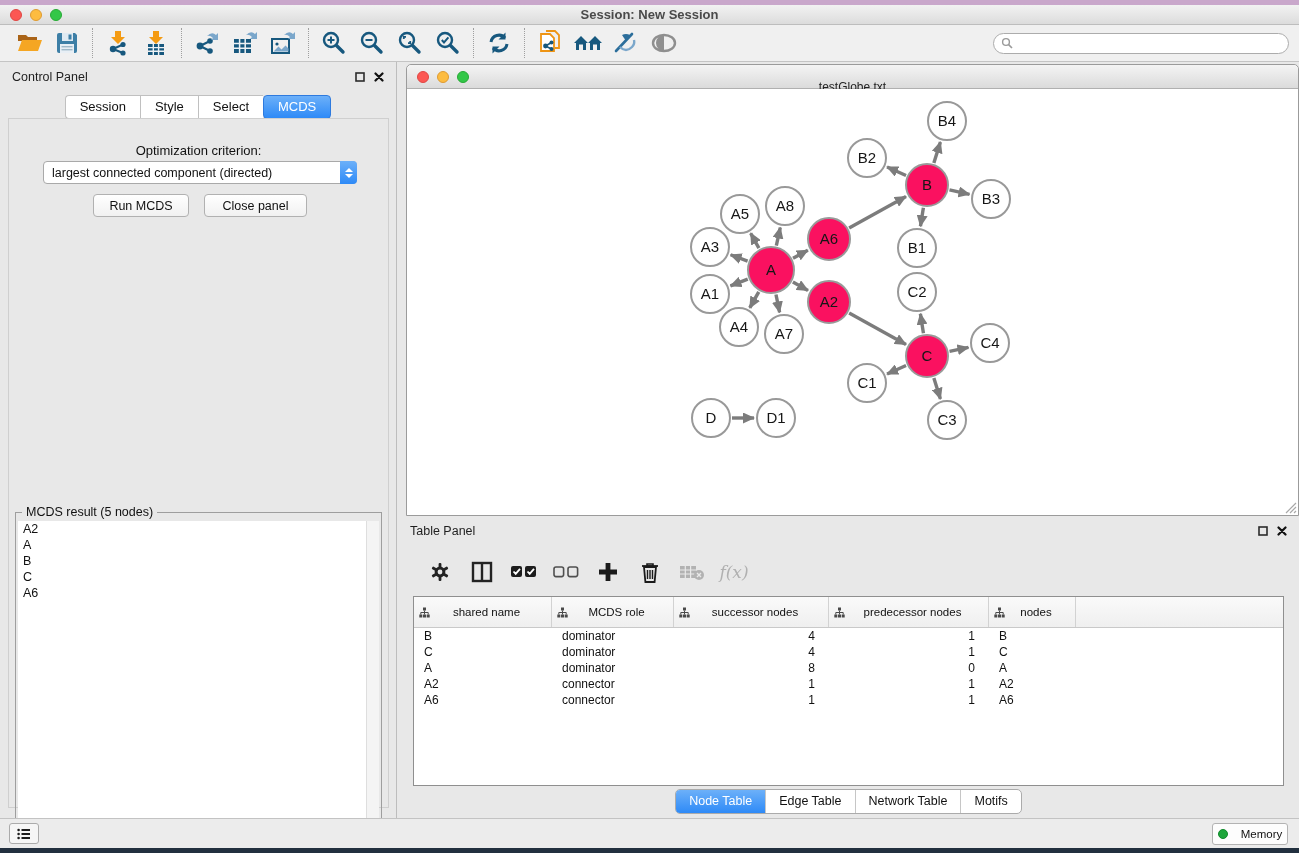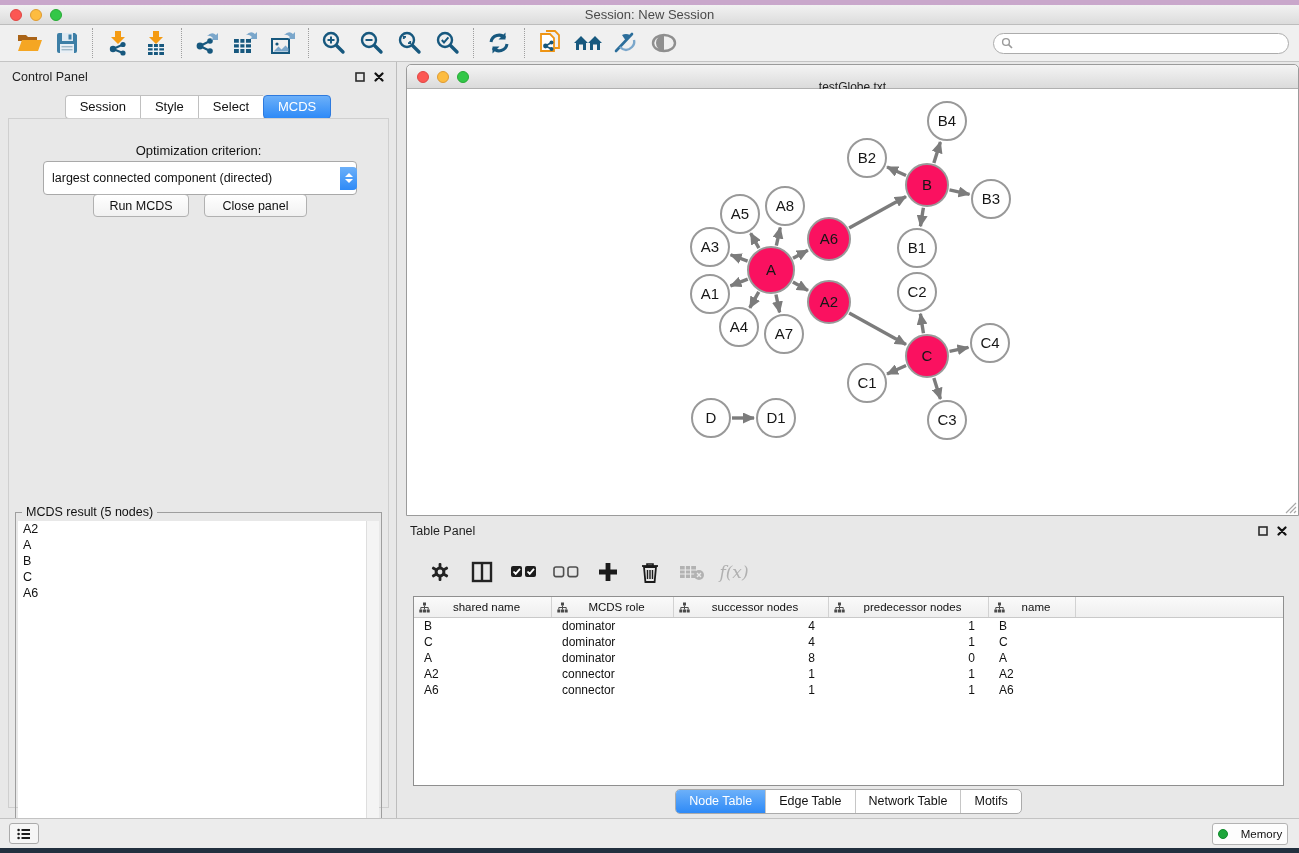--- a/index.html
+++ b/index.html
@@ -5,21 +5,21 @@
   * { margin:0; padding:0; box-sizing:border-box; }
   html,body { width:1299px; height:853px; }
   body { font-family:"Liberation Sans", sans-serif; background:#e8e8e8; position:relative; overflow:hidden; }
 
   .abs { position:absolute; }
 
   
   #top-strip { left:0; top:0; width:1299px; height:5px; background:#c9a7cb; }
   #main-titlebar { left:0; top:5px; width:1299px; height:20px;
     background:linear-gradient(#f2f2f2,#dcdcdc); border-bottom:1px solid #bdbdbd;
-    display:flex; align-items:center; }
+    display:flex; align-items:center;font-weight:bold; }
   .traffic { display:flex; gap:8px; margin-left:10px; }
   .tl { width:12px; height:12px; border-radius:50%; }
   .tl.red   { background:#fc5753; border:1px solid #df4744; }
   .tl.yellow{ background:#fdbc40; border:1px solid #de9b32; }
   .tl.green { background:#33c748; border:1px solid #27aa35; }
   #main-title { position:absolute; left:0; right:0; text-align:center; font-size:13px; color:#4a4a4a; }
 
   
   #toolbar { left:0; top:25px; width:1299px; height:37px; background:#f0f0f0;
     border-bottom:1px solid #c4c4c4; display:flex; align-items:center; padding:0 10px; }
@@ -39,21 +39,21 @@
   #cp-tabs { position:absolute; left:0; top:33px; width:100%; display:flex; justify-content:center; }
   .cp-tab { font-size:13px; padding:3px 14px 4px; background:#fff; border:1px solid #c0c0c0;
     border-right:none; color:#111; }
   .cp-tab:first-child { border-radius:4px 0 0 4px; }
   .cp-tab:last-child  { border-right:1px solid #c0c0c0; border-radius:0 4px 4px 0; }
   .cp-tab.selected { background:linear-gradient(#6cb0f9,#2e8af7); color:#fff; border-color:#2e7ade;
     border-radius:4px; }
   #cp-body { position:absolute; left:8px; top:56px; width:381px; height:690px;
     border:1px solid #cfcfcf; background:#e8e8e8; }
   #opt-label { position:absolute; top:24px; width:100%; text-align:center; font-size:13px; color:#111; }
-  #criterion-select { position:absolute; left:34px; top:42px; width:314px; height:34px;
+  #criterion-select { position:absolute; left:34px; top:42px; width:314px; height:23px;
     background:#fff; border:1px solid #a9a9a9; border-radius:4px; display:flex; align-items:center; }
   #criterion-select .sel-text { flex:1; font-size:12.5px; padding-left:8px; color:#111;
     white-space:nowrap; overflow:hidden; }
   #criterion-select .stepper { width:17px; height:23px; margin-right:-1px;
     background:linear-gradient(#6cb0f9,#2e8af7); border-radius:0 4px 4px 0;
     display:flex; flex-direction:column; align-items:center; justify-content:center; gap:2px; }
   .stepper .tri-up   { width:0; height:0; border-left:4px solid transparent; border-right:4px solid transparent; border-bottom:4px solid #fff; }
   .stepper .tri-down { width:0; height:0; border-left:4px solid transparent; border-right:4px solid transparent; border-top:4px solid #fff; }
   .cp-btn { position:absolute; top:75px; height:23px; background:linear-gradient(#ffffff,#f1f1f1);
     border:1px solid #b1b1b1; border-radius:4px; font-size:12.5px; color:#111;
@@ -80,21 +80,21 @@
   #graph-svg text { font-family:"Liberation Sans", sans-serif; font-size:15px; fill:#161616; }
   #net-grip { position:absolute; right:1px; bottom:1px; width:13px; height:13px; }
 
   
   #table-panel { left:398px; top:516px; width:901px; height:302px; background:#e8e8e8; }
   #tp-toolbar { position:absolute; left:15px; top:36px; width:871px; height:40px;
     display:flex; align-items:center; gap:8px; padding-left:10px; }
   .tp-btn { width:34px; height:30px; display:flex; align-items:center; justify-content:center; }
   #node-table { position:absolute; left:15px; top:80px; width:871px; height:190px; background:#fff;
     border:1px solid #8f8f8f; overflow:hidden; }
-  .tbl-header { display:flex; height:21px; background:linear-gradient(#fafafa,#efefef);
+  .tbl-header { display:flex; height:31px; background:linear-gradient(#fafafa,#efefef);
     border-bottom:1px solid #c9c9c9; }
   .tbl-hcell { display:flex; align-items:center; border-right:1px solid #d2d2d2;
     font-size:11.5px; color:#111; padding-left:5px; }
   .tbl-hcell .hdr-label { flex:1; text-align:center; padding-right:8px; }
   .tbl-row { display:flex; height:16px; align-items:center; }
   .tbl-cell { font-size:12px; color:#111; overflow:hidden; white-space:nowrap; }
   .tbl-cell.left { text-align:left; padding-left:10px; }
   .tbl-cell.right { text-align:right; padding-right:14px; }
 
   #bottom-tabs { position:absolute; left:0; right:0; top:273px; display:flex; justify-content:center; }
@@ -569,21 +569,21 @@
           <span class="hdr-label">predecessor nodes</span>
         </div>
         <div class="tbl-hcell" style="width: 87px;">
           <svg width="11" height="11" viewBox="0 0 11 11">
             <rect x="4" y="0.5" width="3" height="3" fill="#4a4a4a"></rect>
             <path d="M5.5 3.5 v2 M1.8 5.5 h7.4 M1.8 5.5 v2 M9.2 5.5 v2 M5.5 5.5 v2" stroke="#4a4a4a" stroke-width="1"></path>
             <rect x="0.3" y="7.5" width="3" height="3" fill="#4a4a4a"></rect>
             <rect x="4" y="7.5" width="3" height="3" fill="#4a4a4a"></rect>
             <rect x="7.7" y="7.5" width="3" height="3" fill="#4a4a4a"></rect>
           </svg>
-          <span class="hdr-label">name</span>
+          <span class="hdr-label">nodes</span>
         </div>
       </div>
     <div class="tbl-body">
         <div class="tbl-row">
           <div class="tbl-cell left" style="width: 138px;">B</div>
           <div class="tbl-cell left" style="width: 122px;">dominator</div>
           <div class="tbl-cell right" style="width: 155px;">4</div>
           <div class="tbl-cell right" style="width: 160px;">1</div>
           <div class="tbl-cell left" style="width: 87px;">B</div>
         </div>

